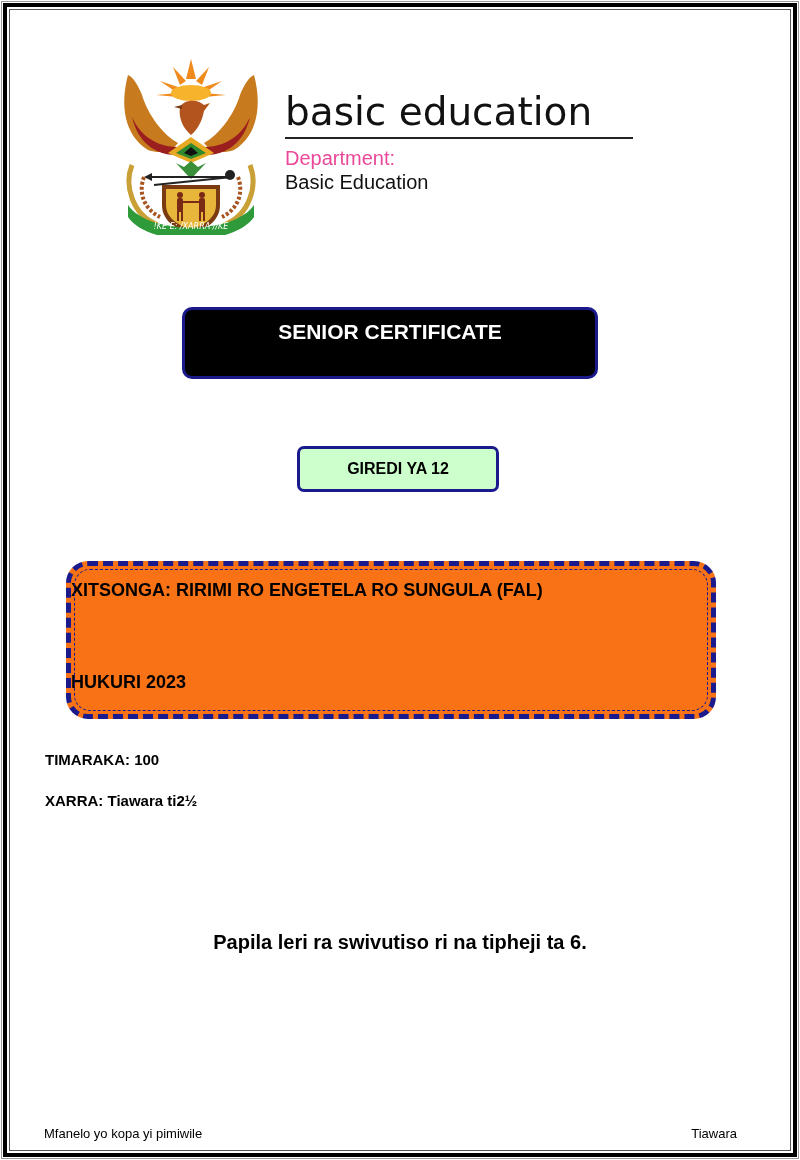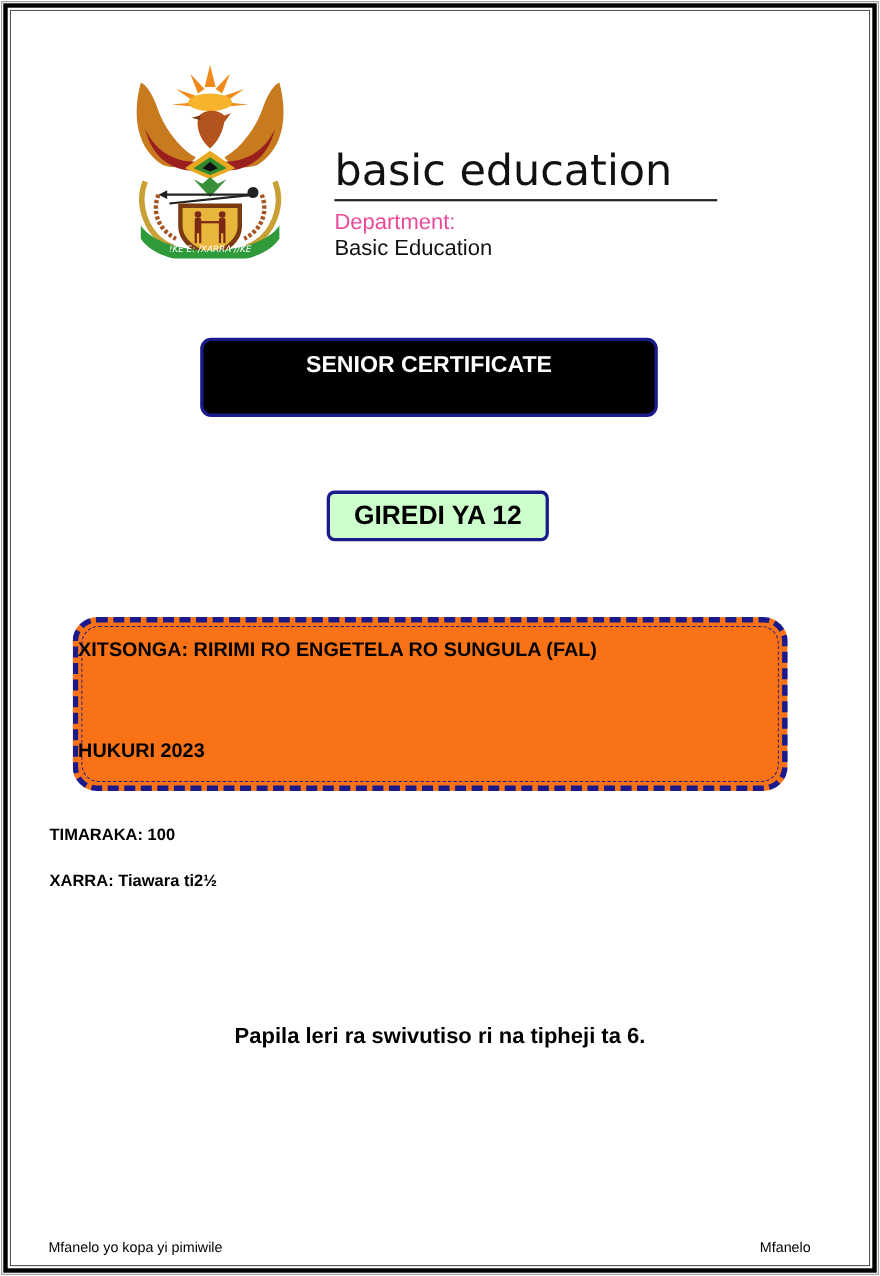--- a/index.html
+++ b/index.html
@@ -8,37 +8,37 @@
 
     .frame-outer { position: absolute; left: 1px; top: 1px; right: 1px; bottom: 1px;
                    border: 1px solid #9a9a9a; }
     .frame-thick { position: absolute; left: 3px; top: 3px; right: 3px; bottom: 3px;
                    border: 4px solid #000; }
     .frame-inner { position: absolute; left: 9px; top: 9px; right: 9px; bottom: 9px;
                    border: 1px solid #555; }
 
     .logo { position: absolute; left: 118px; top: 55px; width: 146px; height: 180px; }
 
-    .brand { position: absolute; left: 304px; top: 88px; width: 350px; margin-top: 44px; }
+    .brand { position: absolute; left: 285px; top: 88px; width: 350px; }
     .brand-title { font-family: "DejaVu Sans", sans-serif; font-size: 39px; letter-spacing: 0px;
                    line-height: 48px; font-weight: normal; color: #111; }
     .brand-rule { height: 2px; background: #222; width: 348px; margin-top: 1px; }
     .brand-dept { font-size: 20px; line-height: 24px; margin-top: 7px; color: #ec4899; }
     .brand-dept2 { font-size: 20px; line-height: 24px; color: #111; }
     .brand-country { font-size: 21px; line-height: 26px; font-weight: bold; color: #111; }
 
     .nsc-box { position: absolute; left: 182px; top: 307px; width: 416px; height: 72px;
                background: #000; border: 3px solid #1a1a8c; border-radius: 10px;
                box-sizing: border-box; color: #fff; text-align: center;
                font-weight: bold; font-size: 21px; line-height: 26px; padding-top: 9px; }
 
     .grade-box { position: absolute; left: 297px; top: 446px; width: 202px; height: 46px;
                  background: #ccffcc; border: 3px solid #1a1a8c; border-radius: 7px;
                  box-sizing: border-box; text-align: center; font-weight: bold;
-                 font-size: 24px; line-height: 40px; }
+                 font-size: 16px; line-height: 40px; }
 
     .subject-box { position: absolute; left: 66px; top: 561px; width: 650px; height: 158px;
                    background: #f97316; border-radius: 22px; box-sizing: border-box;
                    border: 5px dashed #1a1a8c; text-align: left; font-weight: bold;
                    font-size: 18px; }
     .subject-box::after { content: ""; position: absolute; left: 3px; top: 3px; right: 3px; bottom: 3px;
                           border: 1px dashed #1a1a8c; border-radius: 16px; pointer-events: none; }
     .subject-line { position: absolute; left: 0; right: 0; line-height: 22px; }
 
     .meta { position: absolute; left: 45px; font-weight: bold; font-size: 15px; line-height: 18px; }
@@ -131,13 +131,13 @@
   <div class="subject-line" style="top: 13px;">XITSONGA: RIRIMI RO ENGETELA RO SUNGULA (FAL)</div>
   <div class="subject-line" style="top: 105px;">HUKURI 2023</div>
 </div>
 
 <div class="meta" style="top: 751px;">TIMARAKA: 100</div>
 <div class="meta" style="top: 792px;">XARRA: Tiawara ti2½</div>
 
 <div class="pages-note">Papila leri ra swivutiso ri na tipheji ta 6.</div>
 
 <div class="footer-left">Mfanelo yo kopa yi pimiwile</div>
-<div class="footer-right">Mfanelo</div>
+<div class="footer-right">Tiawara</div>
 
 </body></html>

